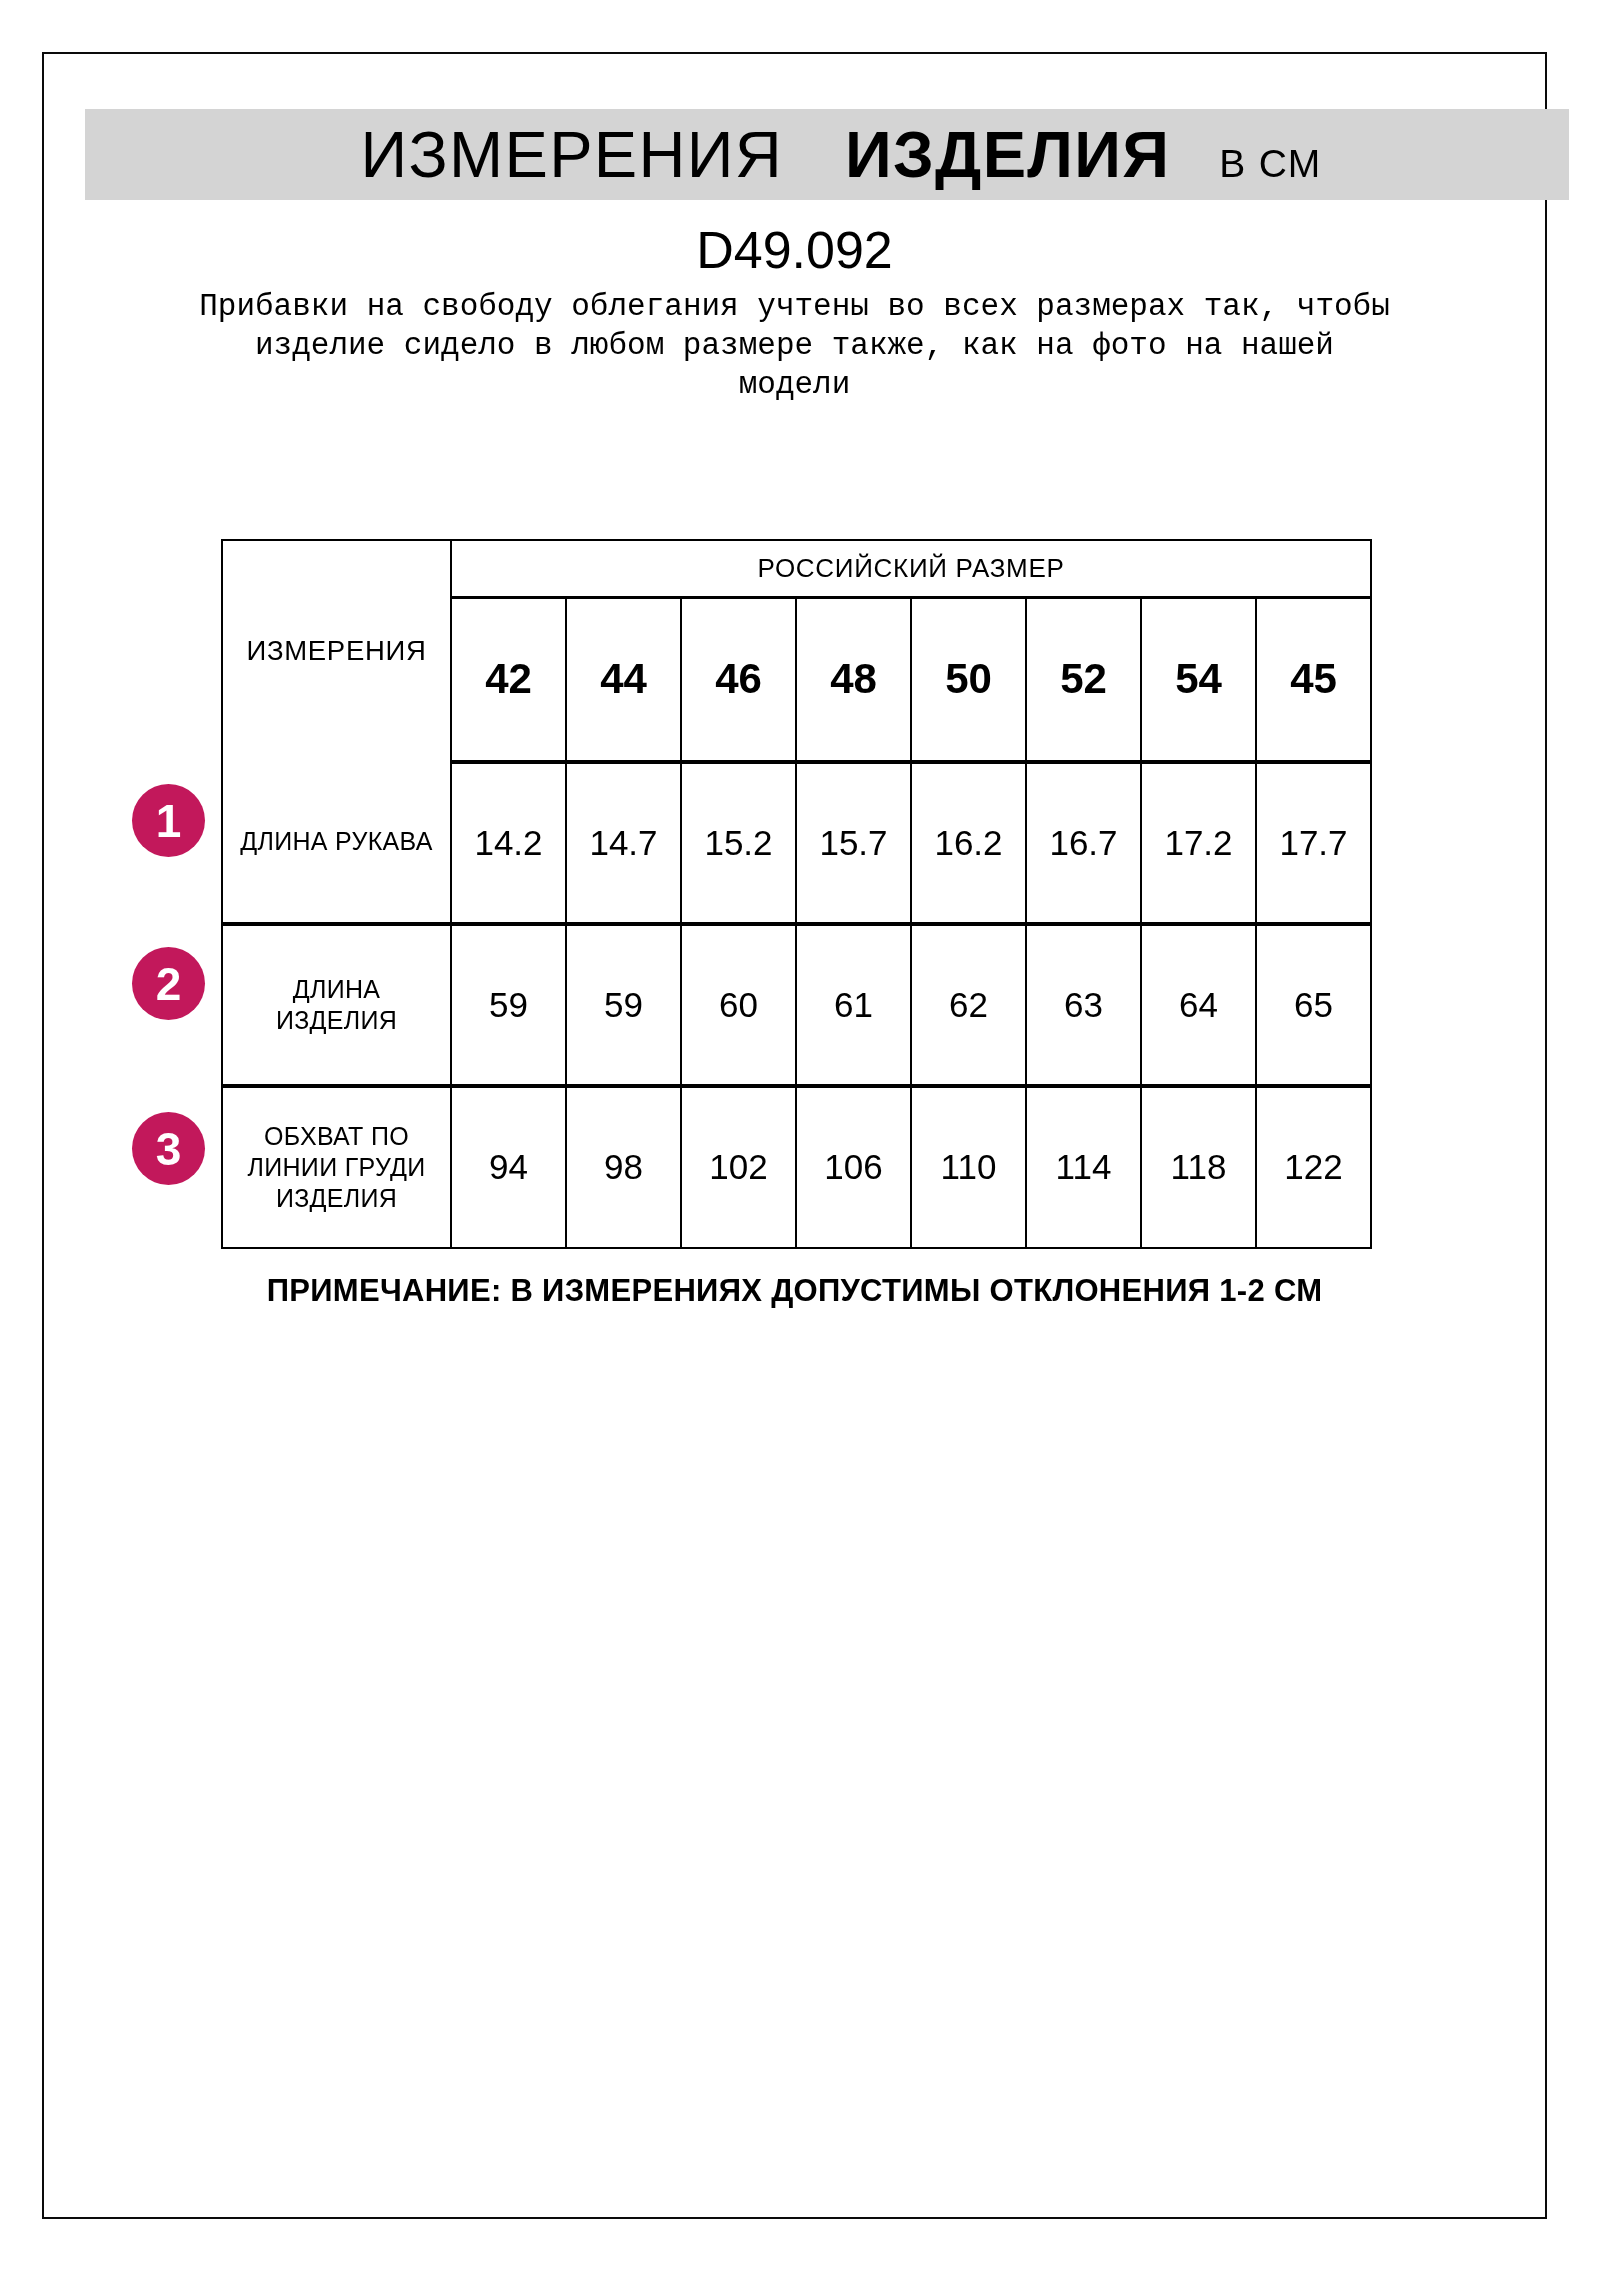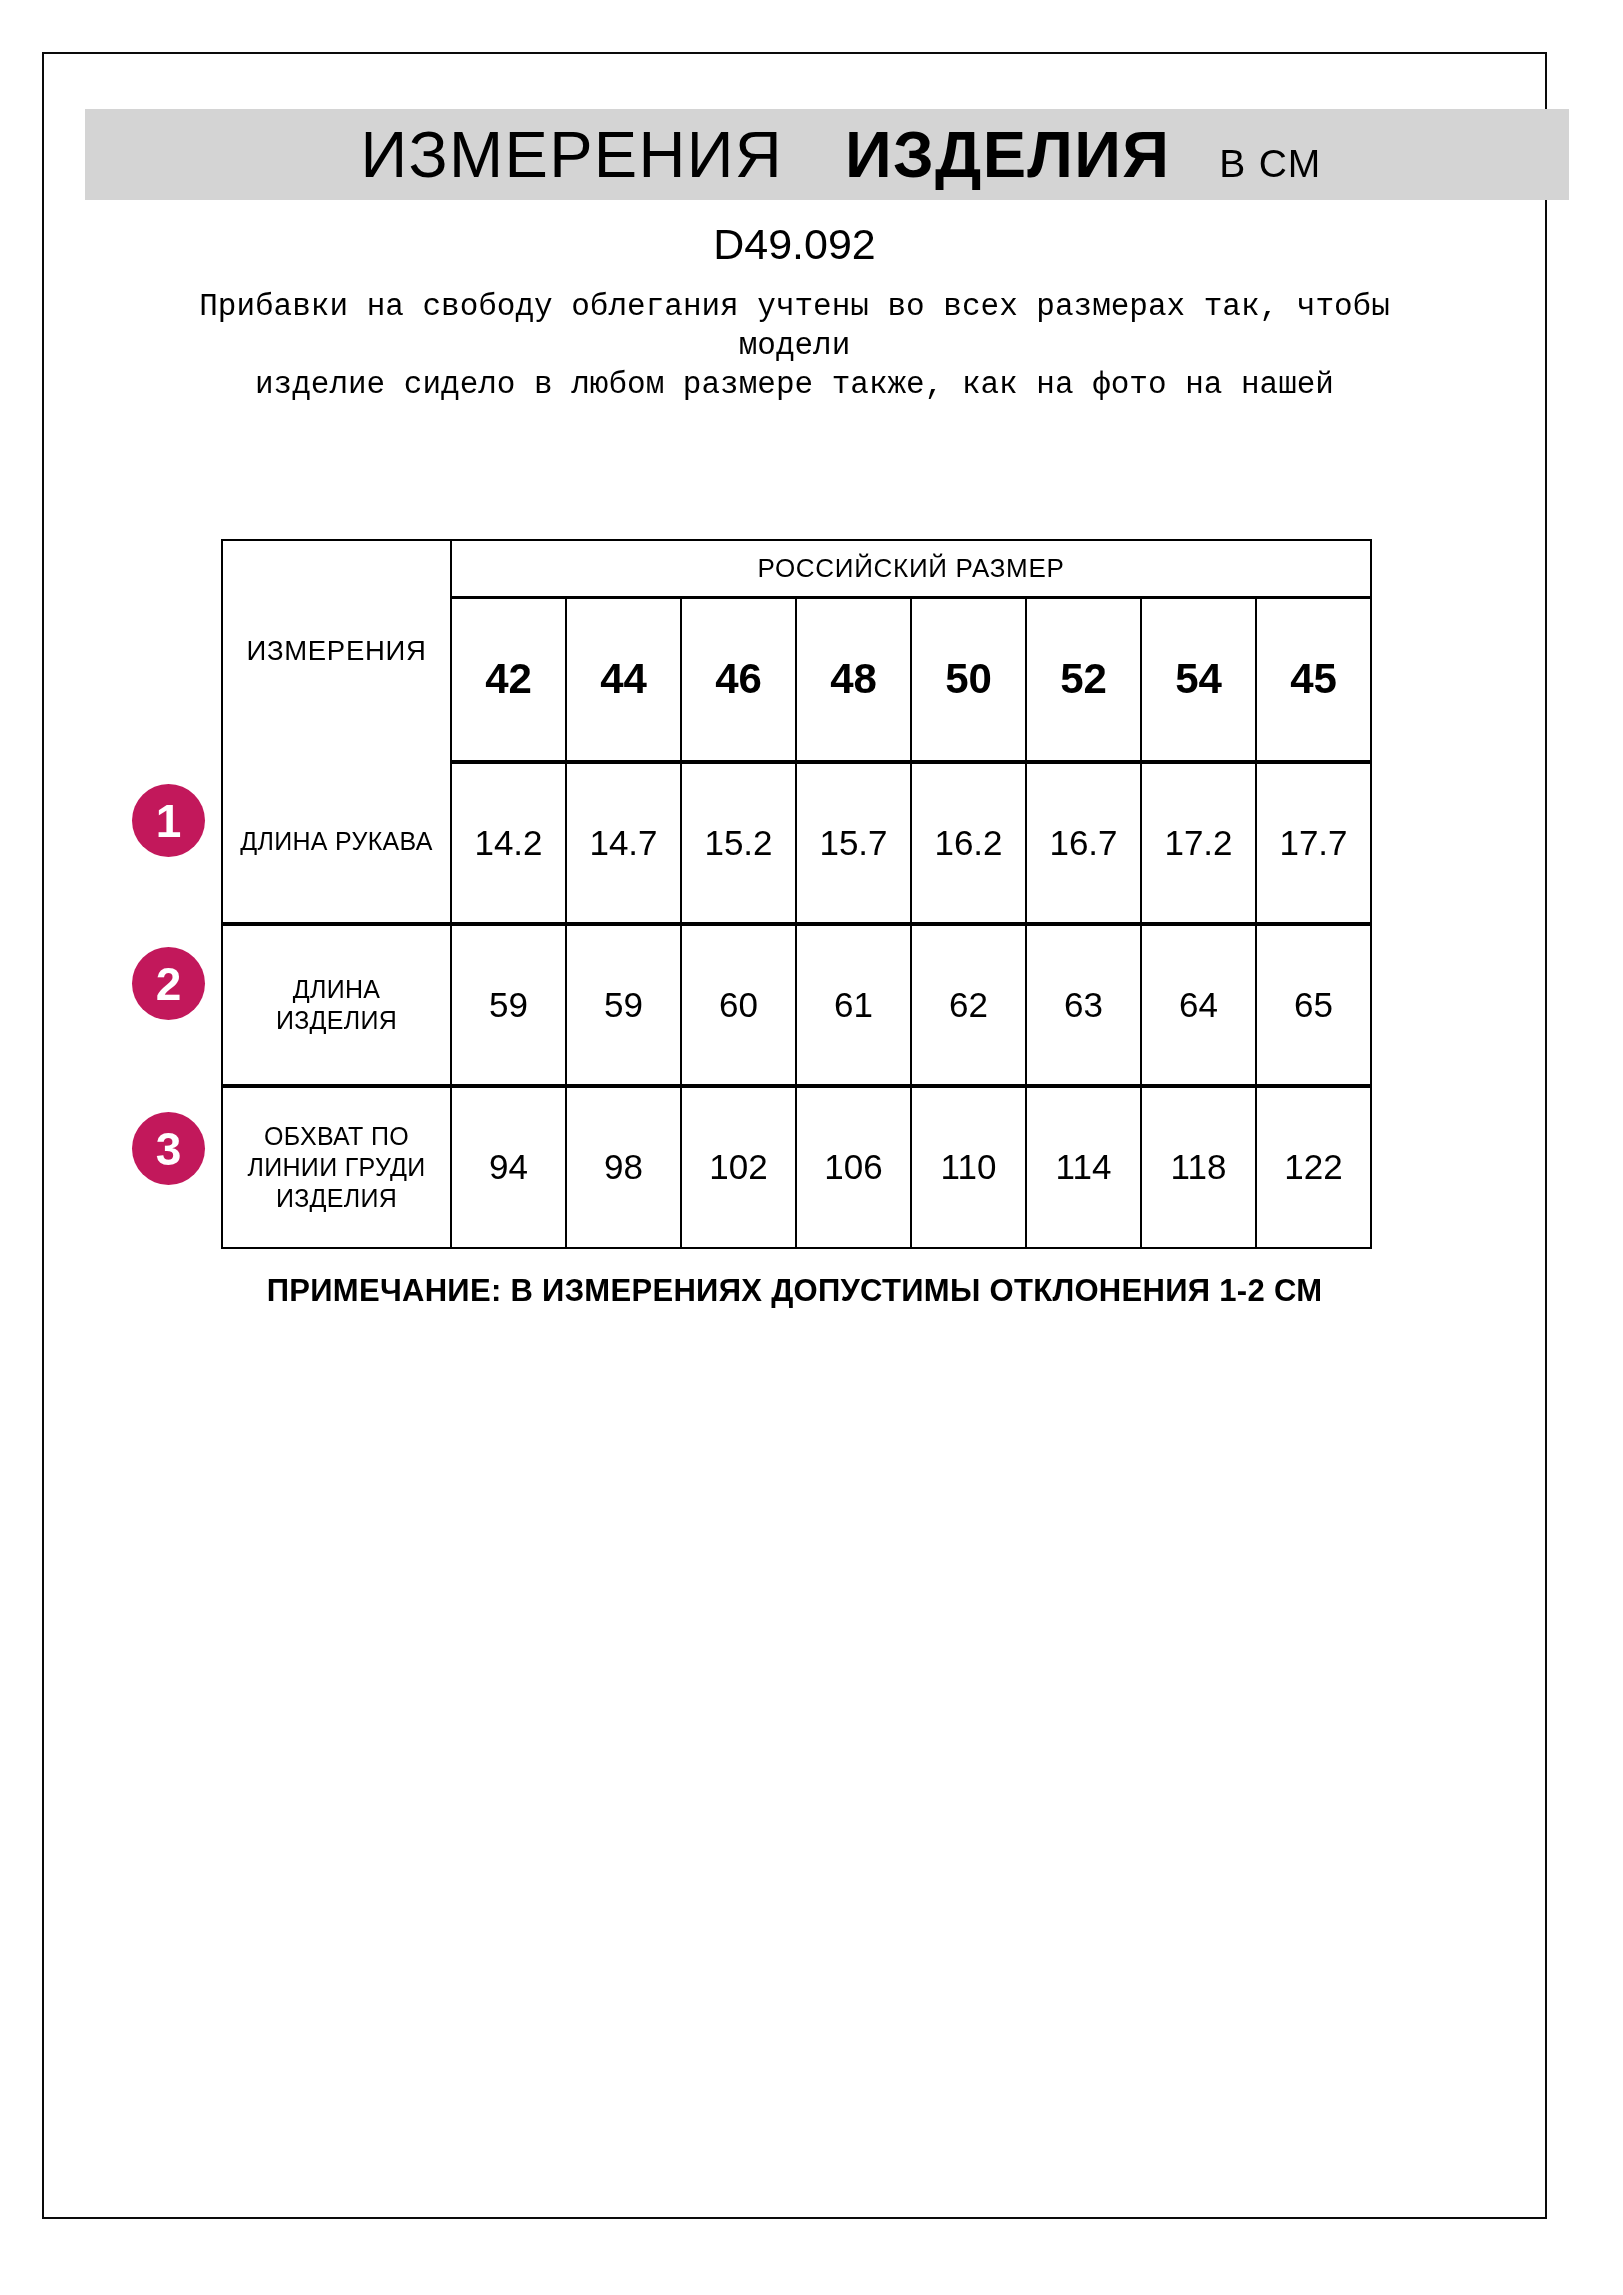--- a/index.html
+++ b/index.html
@@ -52,21 +52,21 @@
     font-weight: 400;
     letter-spacing: 1.3px;
     margin-left: 49px;
   }
   .product-code {
     position: absolute;
     left: 42px;
     top: 220px;
     width: 1505px;
     text-align: center;
-    font-size: 43px;
+    font-size: 52px;
     font-weight: 400;
   }
   .description {
     position: absolute;
     left: 42px;
     top: 287px;
     width: 1505px;
     text-align: center;
     font-size: 31px;
     line-height: 39px;
@@ -155,22 +155,22 @@
   <div class="page-border"></div>
 
   <div class="title-bar" style="background-color: rgb(212, 212, 212);">
     <span class="title-word-1">ИЗМЕРЕНИЯ</span><span class="title-word-2">ИЗДЕЛИЯ</span><span class="title-unit">В СМ</span>
   </div>
 
   <div class="product-code">D49.092</div>
 
   <div class="description">
     <div>Прибавки на свободу облегания учтены во всех размерах так, чтобы</div>
+    <div>изделие сидело в любом размере также, как на фото на нашей</div>
     <div>модели</div>
-    <div>изделие сидело в любом размере также, как на фото на нашей</div>
   </div>
 
   <table class="size-table">
     <tbody>
         <tr>
       <td class="meas-hdr" rowspan="2">ИЗМЕРЕНИЯ</td>
       <td class="size-hdr" colspan="8">РОССИЙСКИЙ РАЗМЕР</td>
     </tr>
     <tr class="sizes-row">
       <td>42</td>

